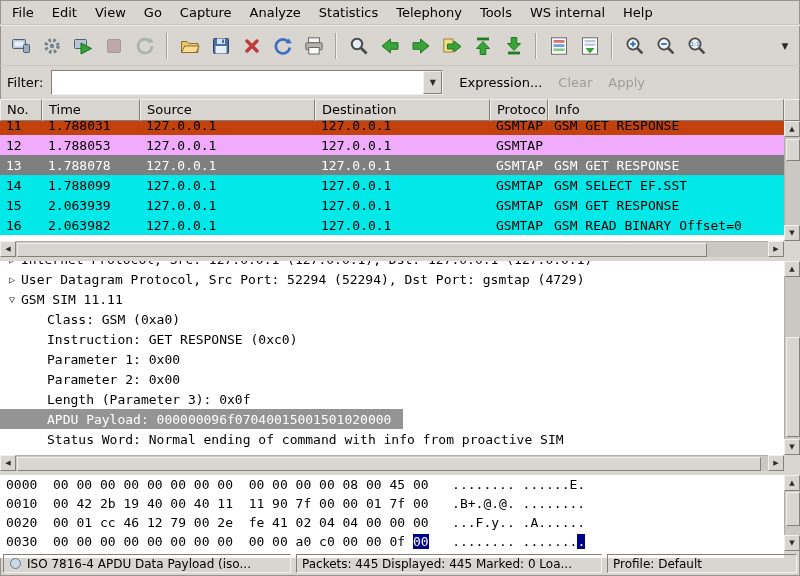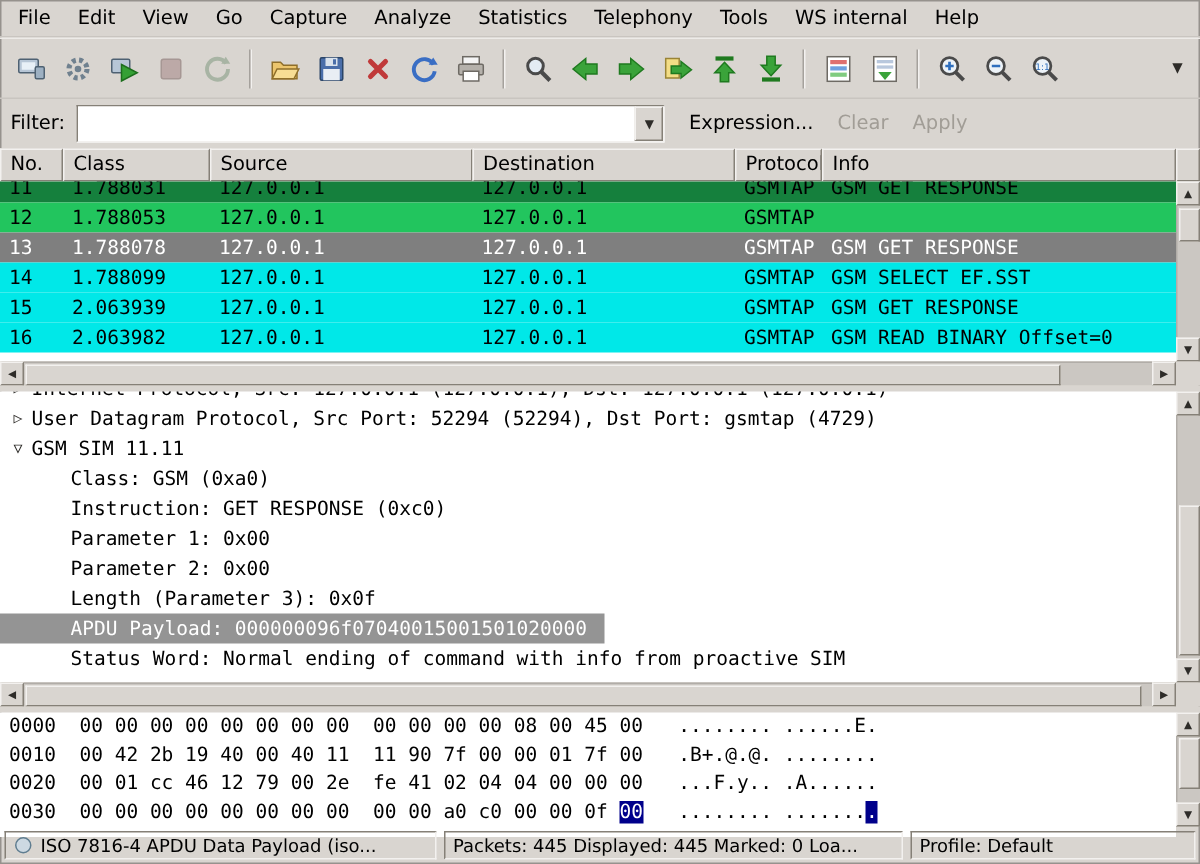--- a/index.html
+++ b/index.html
@@ -278,37 +278,37 @@
     <input class="filter-input" value="" style="">
     <div class="combo-arrow">▼</div>
   </div>
   <span class="filter-btn">Expression...</span>
   <span class="filter-btn disabled">Clear</span>
   <span class="filter-btn disabled">Apply</span>
 </div>
 
 <div class="plist-header">
     <div class="col-btn" style="width: 42px;">No.</div>
-    <div class="col-btn" style="width: 98px;">Class</div>
+    <div class="col-btn" style="width: 98px;">Time</div>
     <div class="col-btn" style="width: 175px;">Source</div>
     <div class="col-btn" style="width: 175px;">Destination</div>
     <div class="col-btn" style="width: 58px;">Protocol</div>
     <div class="col-btn" style="flex: 1 1 auto;">Info</div>
   </div>
 <div class="header-filler"></div>
 <div class="plist-rows">
-    <div class="prow partial" style="background: #15803d;">
+    <div class="prow partial" style="background: #c2410c;">
       <div class="c-no">11</div>
       <div class="c-time">1.788031</div>
       <div class="c-src">127.0.0.1</div>
       <div class="c-dst">127.0.0.1</div>
       <div class="c-proto">GSMTAP</div>
       <div class="c-info">GSM GET RESPONSE</div>
     </div>
-    <div class="prow" style="background: #22c55e;">
+    <div class="prow" style="background: #f0abfc;">
       <div class="c-no">12</div>
       <div class="c-time">1.788053</div>
       <div class="c-src">127.0.0.1</div>
       <div class="c-dst">127.0.0.1</div>
       <div class="c-proto">GSMTAP</div>
     </div>
     <div class="prow selected" style="background: rgb(127, 127, 127); color: rgb(255, 255, 255);">
       <div class="c-no">13</div>
       <div class="c-time">1.788078</div>
       <div class="c-src">127.0.0.1</div>

